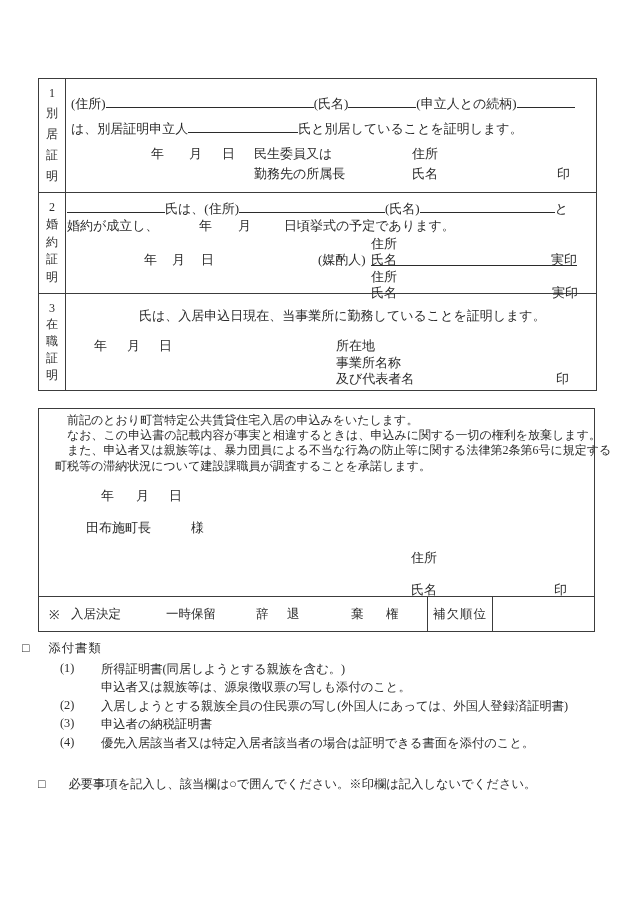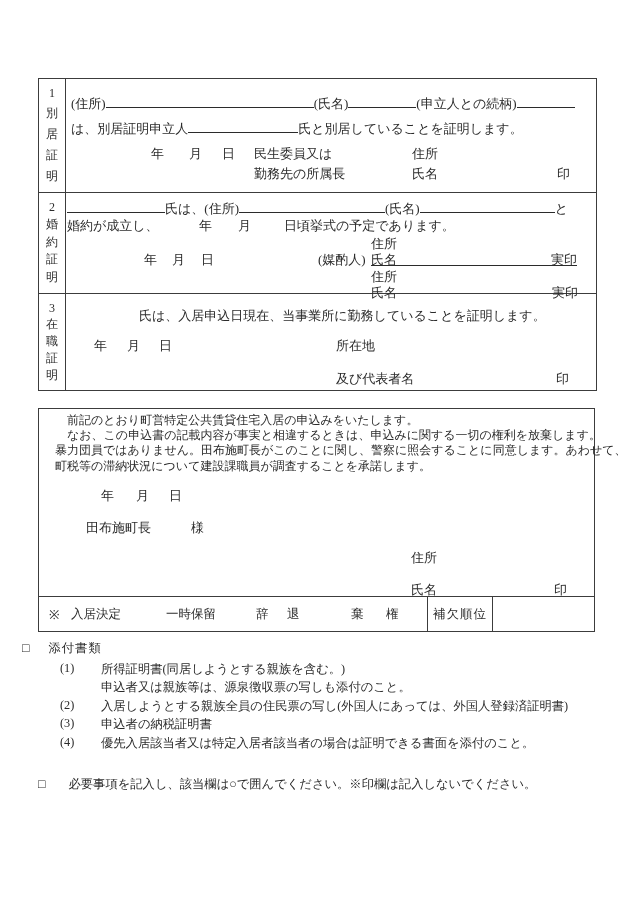--- a/index.html
+++ b/index.html
@@ -124,33 +124,36 @@
         <span>明</span>
       </div>
       <div class="body">
         <div class="ln" style="left:73px;top:13px;">氏は、入居申込日現在、当事業所に勤務していることを証明します。</div>
         <div class="ln" style="left:0;top:43px;width:100%;">
           <span class="at" style="left:28px;">年</span>
           <span class="at" style="left:61px;">月</span>
           <span class="at" style="left:93px;">日</span>
           <span class="at" style="left:270px;">所在地</span>
         </div>
+        <div class="ln" style="left:0;top:60px;width:100%;">
+          <span class="at" style="left:270px;">事業所名称</span>
+        </div>
         <div class="ln" style="left:0;top:76px;width:100%;">
           <span class="at" style="left:270px;">及び代表者名</span>
           <span class="at" style="left:490px;">印</span>
         </div>
       </div>
     </div>
   </div>
 
   <div class="apply-box">
     <div class="para">
       <div class="indent">前記のとおり町営特定公共賃貸住宅入居の申込みをいたします。</div>
       <div class="indent">なお、この申込書の記載内容が事実と相違するときは、申込みに関する一切の権利を放棄します。</div>
-      <div>暴力団員ではありません。田布施町長がこのことに関し、警察に照会することに同意します。あわせて、</div>
+      <div class="indent">また、申込者又は親族等は、暴力団員による不当な行為の防止等に関する法律第2条第6号に規定する</div>
       <div>町税等の滞納状況について建設課職員が調査することを承諾します。</div>
     </div>
     <div class="ln" style="left:0;top:78px;width:100%;">
       <span class="at" style="left:62px;">年</span>
       <span class="at" style="left:97px;">月</span>
       <span class="at" style="left:130px;">日</span>
     </div>
     <div class="ln" style="left:0;top:110px;width:100%;">
       <span class="at" style="left:47px;">田布施町長</span>
       <span class="at" style="left:152px;">様</span>

